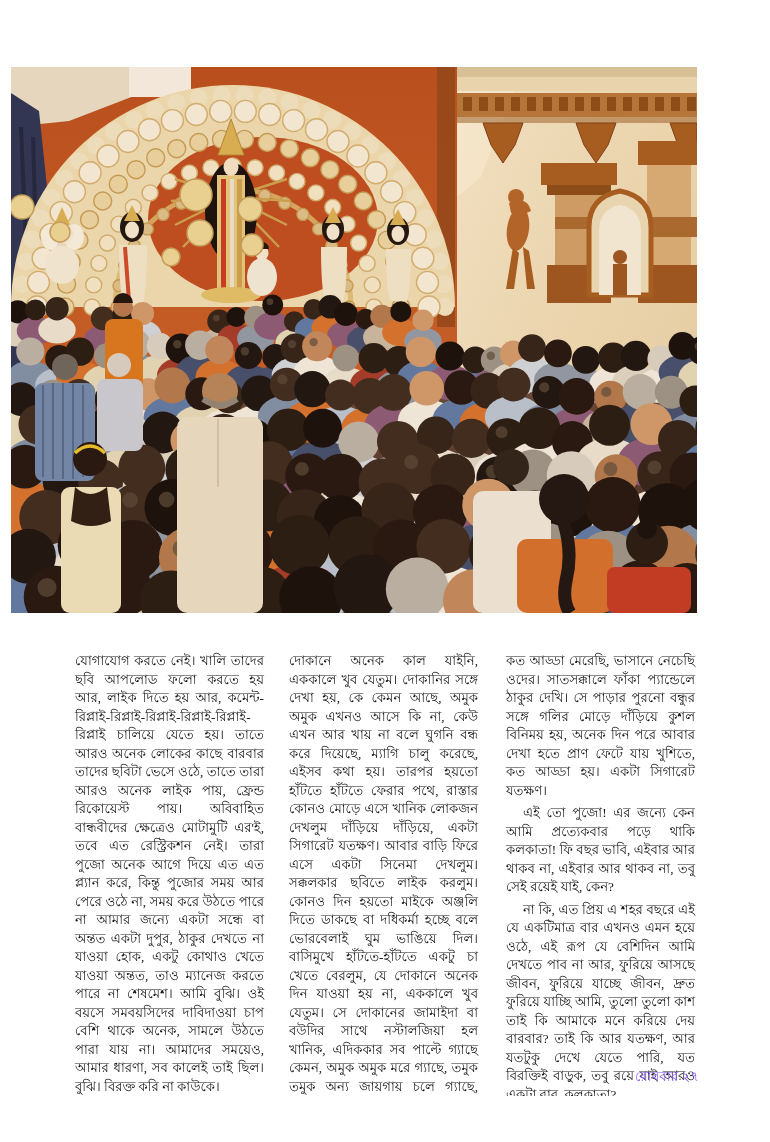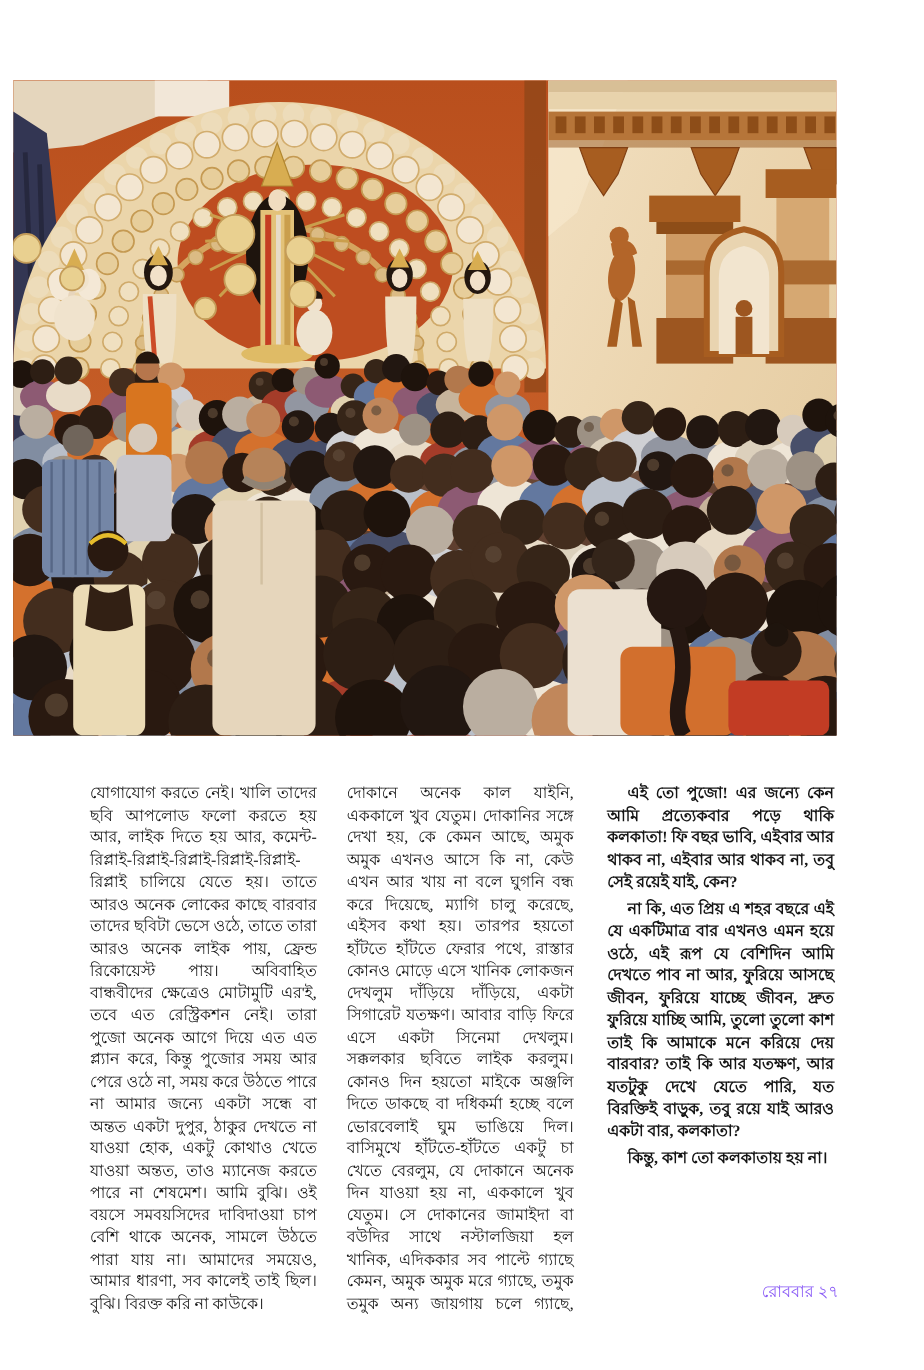--- a/index.html
+++ b/index.html
@@ -12,21 +12,21 @@
   .photo{
     position:absolute;left:11px;top:67px;width:686px;height:546px;
     display:block;background:#c05a24;
   }
   .col{
     position:absolute;top:648px;width:197px;height:448px;
     text-align:justify;font-size:13.2px;line-height:18.5px;color:#141414;
     overflow:hidden;
   }
   .col p{margin:4px;padding:0;}
-  .col p.indent{text-indent:17px;font-weight:bold;}
+  .col p.indent{text-indent:17px;}
   #col1{left:71px;}
   #col2{left:285px;}
   #col3{left:502px;}
   .footer{
     position:absolute;left:502px;top:1066px;width:197px;
     text-align:right;font-size:13.5px;color:#8b5cf6;
   }
 </style>
 </head>
 <body>
@@ -693,19 +693,20 @@
   <div class="col" id="col1">
     <p>যোগাযোগ করতে নেই। খালি তাদের ছবি আপলোড ফলো করতে হয় আর, লাইক দিতে হয় আর, কমেন্ট-রিপ্লাই-রিপ্লাই-রিপ্লাই-রিপ্লাই-রিপ্লাই-রিপ্লাই চালিয়ে যেতে হয়। তাতে আরও অনেক লোকের কাছে বারবার তাদের ছবিটা ভেসে ওঠে, তাতে তারা আরও অনেক লাইক পায়, ফ্রেন্ড রিকোয়েস্ট পায়। অবিবাহিত বান্ধবীদের ক্ষেত্রেও মোটামুটি এর'ই, তবে এত রেস্ট্রিকশন নেই। তারা পুজো অনেক আগে দিয়ে এত এত প্ল্যান করে, কিন্তু পুজোর সময় আর পেরে ওঠে না, সময় করে উঠতে পারে না আমার জন্যে একটা সন্ধে বা অন্তত একটা দুপুর, ঠাকুর দেখতে না যাওয়া হোক, একটু কোথাও খেতে যাওয়া অন্তত, তাও ম্যানেজ করতে পারে না শেষমেশ। আমি বুঝি। ওই বয়সে সমবয়সিদের দাবিদাওয়া চাপ বেশি থাকে অনেক, সামলে উঠতে পারা যায় না। আমাদের সময়েও, আমার ধারণা, সব কালেই তাই ছিল। বুঝি। বিরক্ত করি না কাউকে।</p>
     <p class="indent">আমি ফোনে সিনেমা দেখি। বিকেলবেলা বড়জোর চা খেতে যাই, যে</p>
   </div>
 
   <div class="col" id="col2">
     <p>দোকানে অনেক কাল যাইনি, এককালে খুব যেতুম। দোকানির সঙ্গে দেখা হয়, কে কেমন আছে, অমুক অমুক এখনও আসে কি না, কেউ এখন আর খায় না বলে ঘুগনি বন্ধ করে দিয়েছে, ম্যাগি চালু করেছে, এইসব কথা হয়। তারপর হয়তো হাঁটতে হাঁটতে ফেরার পথে, রাস্তার কোনও মোড়ে এসে খানিক লোকজন দেখলুম দাঁড়িয়ে দাঁড়িয়ে, একটা সিগারেট যতক্ষণ। আবার বাড়ি ফিরে এসে একটা সিনেমা দেখলুম। সক্কলকার ছবিতে লাইক করলুম। কোনও দিন হয়তো মাইকে অঞ্জলি দিতে ডাকছে বা দধিকর্মা হচ্ছে বলে ভোরবেলাই ঘুম ভাঙিয়ে দিল। বাসিমুখে হাঁটতে-হাঁটতে একটু চা খেতে বেরলুম, যে দোকানে অনেক দিন যাওয়া হয় না, এককালে খুব যেতুম। সে দোকানের জামাইদা বা বউদির সাথে নস্টালজিয়া হল খানিক, এদিককার সব পাল্টে গ্যাছে কেমন, অমুক অমুক মরে গ্যাছে, তমুক তমুক অন্য জায়গায় চলে গ্যাছে, কেউ আসে না আর, এইসব কথা হয়। তারপর হয়তো হাঁটতে হাঁটতে ফেরার পথে, মন হল, একটু ও পাড়ার ঠাকুরটা দেখে যাই একবার, এককালে</p>
   </div>
 
   <div class="col" id="col3">
+    <p>কত আড্ডা মেরেছি, ভাসানে নেচেছি ওদের। সাতসক্কালে ফাঁকা প্যান্ডেলে ঠাকুর দেখি। সে পাড়ার পুরনো বন্ধুর সঙ্গে গলির মোড়ে দাঁড়িয়ে কুশল বিনিময় হয়, অনেক দিন পরে আবার দেখা হতে প্রাণ ফেটে যায় খুশিতে, কত আড্ডা হয়। একটা সিগারেট যতক্ষণ।</p>
     <p class="indent">এই তো পুজো! এর জন্যে কেন আমি প্রত্যেকবার পড়ে থাকি কলকাতা! ফি বছর ভাবি, এইবার আর থাকব না, এইবার আর থাকব না, তবু সেই রয়েই যাই, কেন?</p>
     <p class="indent">না কি, এত প্রিয় এ শহর বছরে এই যে একটিমাত্র বার এখনও এমন হয়ে ওঠে, এই রূপ যে বেশিদিন আমি দেখতে পাব না আর, ফুরিয়ে আসছে জীবন, ফুরিয়ে যাচ্ছে জীবন, দ্রুত ফুরিয়ে যাচ্ছি আমি, তুলো তুলো কাশ তাই কি আমাকে মনে করিয়ে দেয় বারবার? তাই কি আর যতক্ষণ, আর যতটুকু দেখে যেতে পারি, যত বিরক্তিই বাড়ুক, তবু রয়ে যাই আরও একটা বার, কলকাতা?</p>
     <p class="indent">কিন্তু, কাশ তো কলকাতায় হয় না।</p>
   </div>
 
   <div class="footer">রোববার ২৭</div>
 </div>
 
 </body></html>

